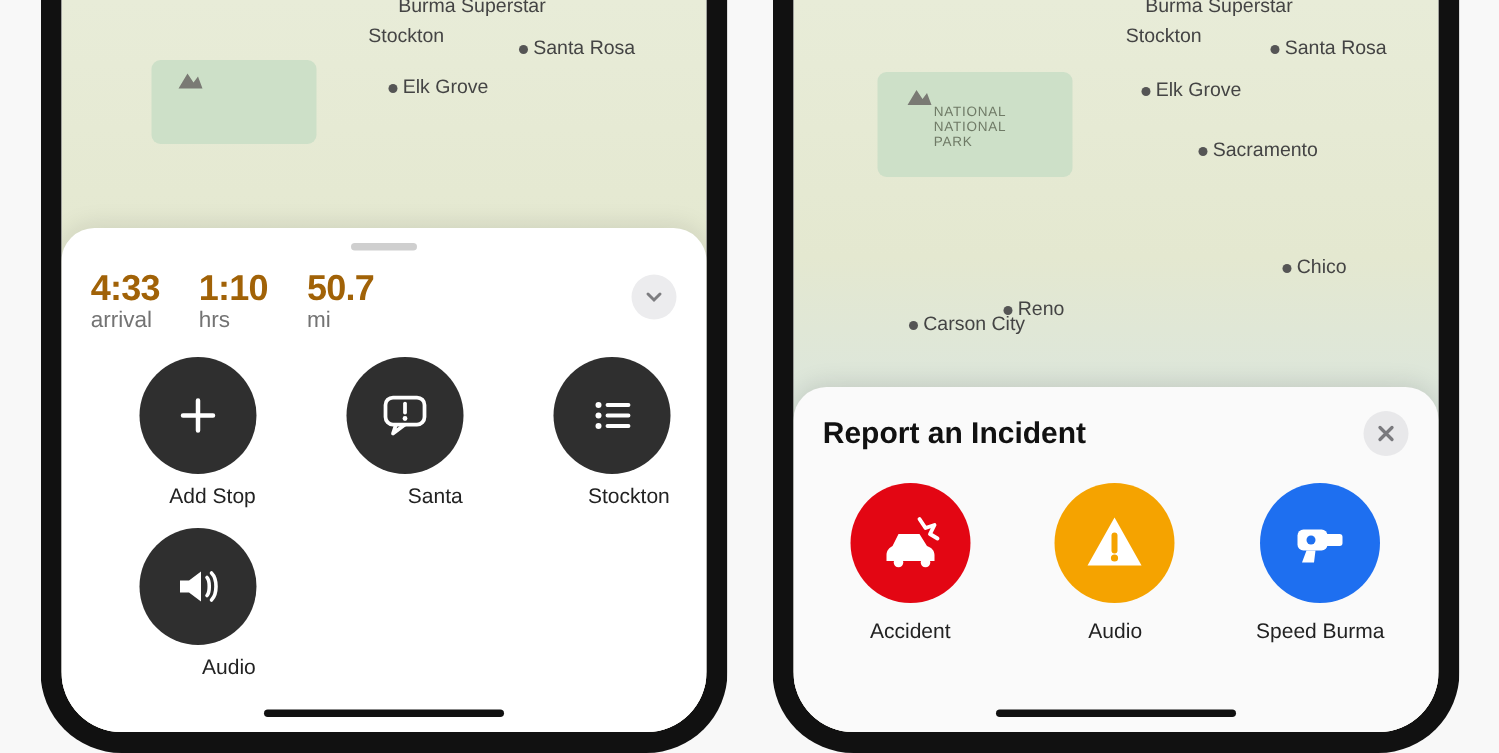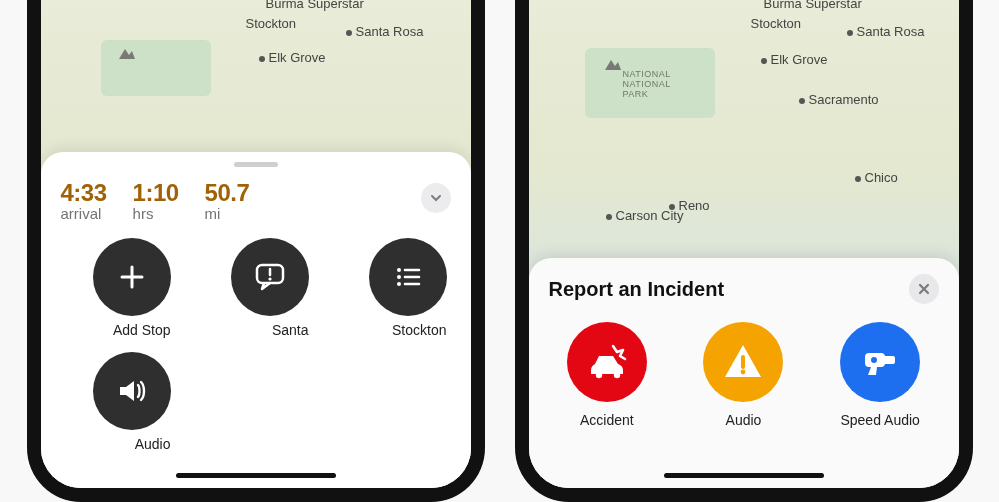--- a/index.html
+++ b/index.html
@@ -180,18 +180,18 @@
         </div>
         <div class="inc">
           <div class="ic blu">
             <svg width="46" height="46" viewBox="0 0 46 46">
               <rect x="8" y="14" width="20" height="14" rx="4" fill="#fff"></rect>
               <rect x="26" y="17" width="12" height="8" rx="2" fill="#fff"></rect>
               <path d="M14 28l-3 8h8l1-8" fill="#fff"></path>
               <circle cx="17" cy="21" r="3" fill="#1e6ff0"></circle>
             </svg>
           </div>
-          <div class="lbl">Speed Audio</div>
+          <div class="lbl">Speed Burma</div>
         </div>
       </div>
   </div>
   <div class="homebar"></div>
 </div>
 
 </body></html>

